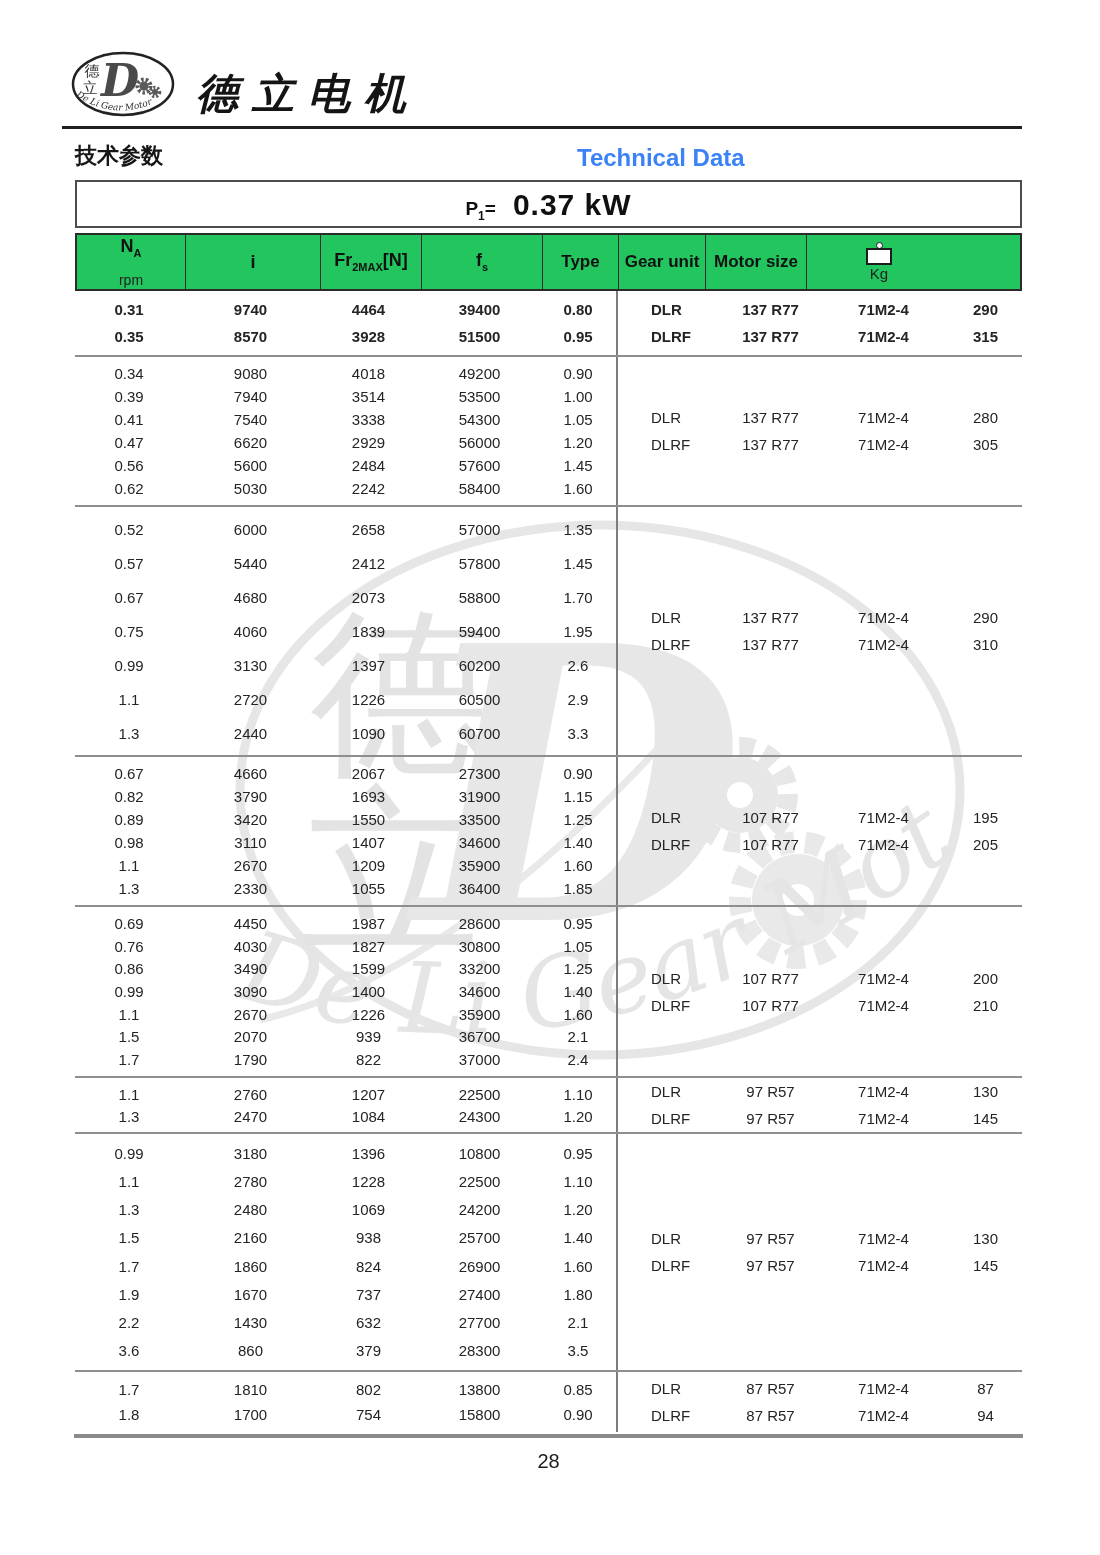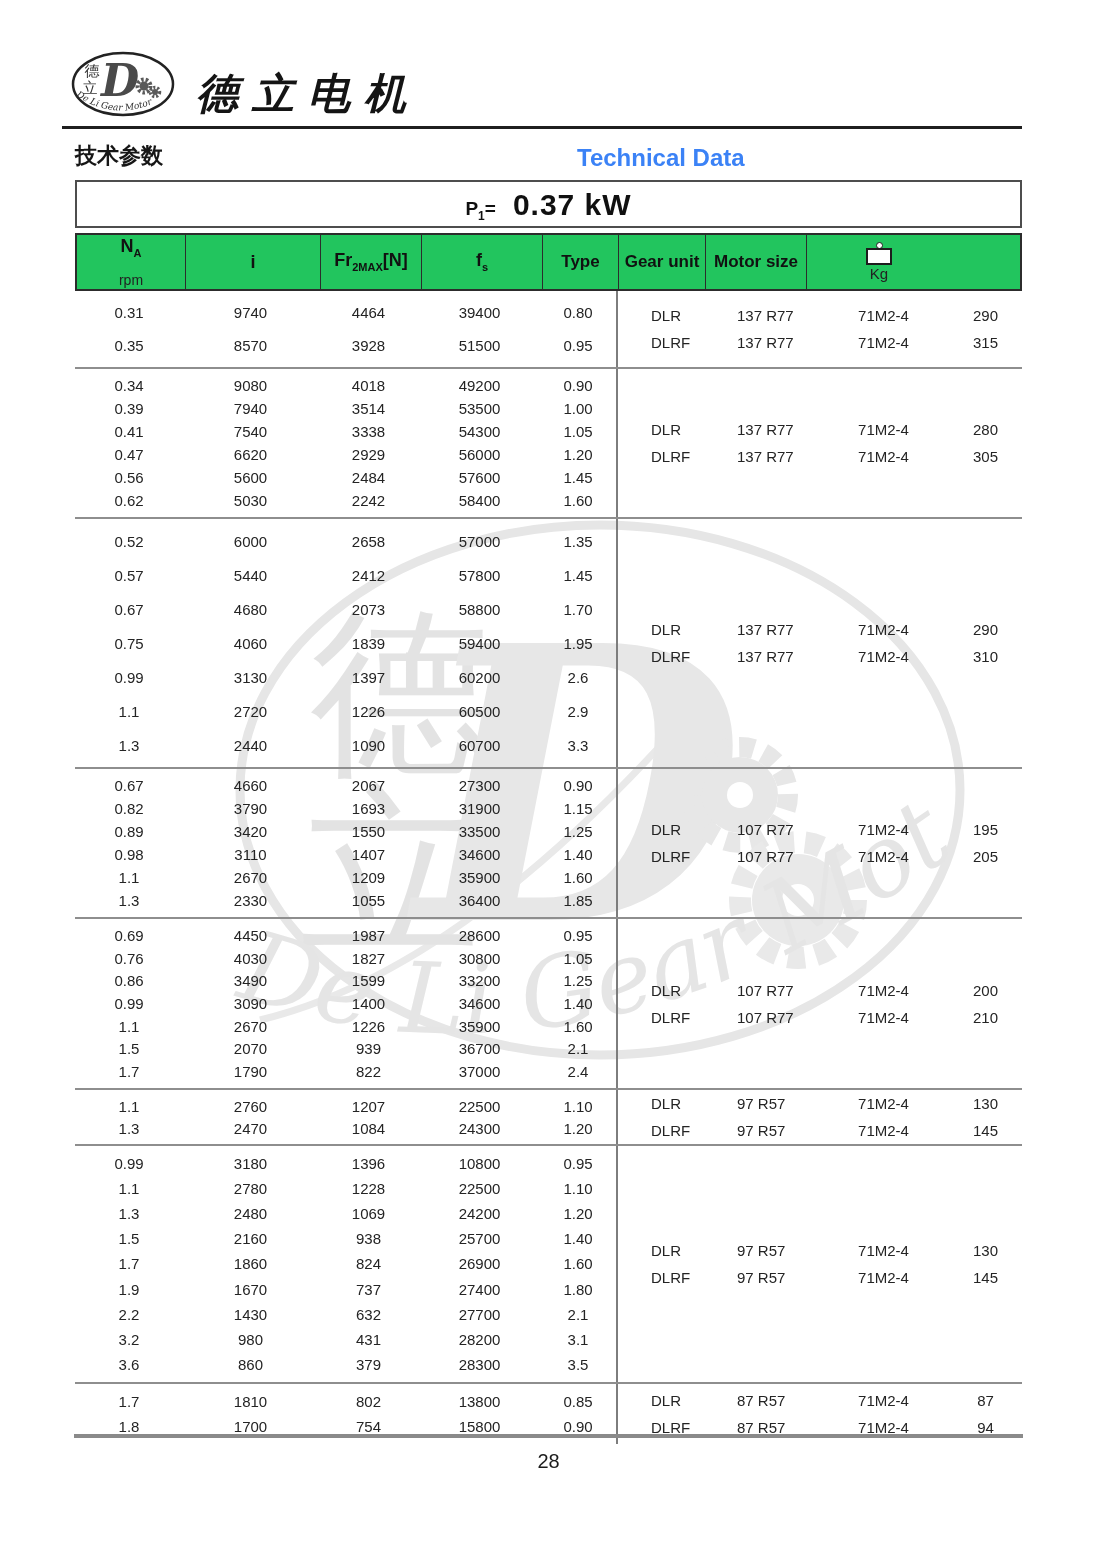--- a/index.html
+++ b/index.html
@@ -55,21 +55,21 @@
   .rows { position:absolute; left:0; top:0; bottom:0; width:541px;
           display:flex; flex-direction:column; justify-content:space-around;
           padding:5px 0; }
   .row { display:grid; grid-template-columns:108px 135px 101px 121px 76px; }
   .cell { text-align:center; font-size:15px; color:#242424; }
   .side { position:absolute; left:541px; top:0; bottom:0; width:406px;
           display:flex; flex-direction:column; justify-content:center; gap:10px; }
   .side-line { display:grid; grid-template-columns:87px 101px 145px 73px;
                font-size:15px; color:#242424; }
   .sc-type  { text-align:left;  padding-left:35px; }
-  .sc-gear  { text-align:left; padding-left:34px; }
+  .sc-gear  { text-align:center; padding-left:34px; }
   .sc-motor { text-align:center; padding-left:14px; }
   .sc-kg    { text-align:center; }
 
   .bottom-rule { position:absolute; left:74px; top:1434px; width:949px; height:4px;
                  background:#8a8a8a; z-index:1; }
   .page-num { position:absolute; left:75px; top:1450px; width:947px; text-align:center;
               font-size:20px; color:#1c1c1c; z-index:1; }
 </style>
 </head>
 <body>
@@ -151,21 +151,21 @@
     <div class="th">
       <div class="kg-icon">
         <div class="kg-ring"></div>
           <div class="kg-body"></div>
       </div>
       <div class="kg-label">Kg</div>
     </div>
   </div>
   <div class="data-area">
     <div class="vdivider"></div>
-  <div class="group" style="height: 76px;">
+  <div class="group" style="height: 64px; font-weight: bold;">
         <div class="rows">
           <div class="row">
             <div class="cell">0.31</div>
             <div class="cell">9740</div>
             <div class="cell">4464</div>
             <div class="cell">39400</div>
             <div class="cell">0.80</div>
           </div>
           <div class="row">
             <div class="cell">0.35</div>
@@ -521,27 +521,20 @@
             <div class="cell">1.80</div>
           </div>
           <div class="row">
             <div class="cell">2.2</div>
             <div class="cell">1430</div>
             <div class="cell">632</div>
             <div class="cell">27700</div>
             <div class="cell">2.1</div>
           </div>
           <div class="row">
-            <div class="cell">3.2</div>
-            <div class="cell">980</div>
-            <div class="cell">431</div>
-            <div class="cell">28200</div>
-            <div class="cell">3.1</div>
-          </div>
-          <div class="row">
             <div class="cell">3.6</div>
             <div class="cell">860</div>
             <div class="cell">379</div>
             <div class="cell">28300</div>
             <div class="cell">3.5</div>
           </div>
         </div>
         <div class="side">
           <div class="side-line">
             <div class="sc sc-type">DLR</div>

